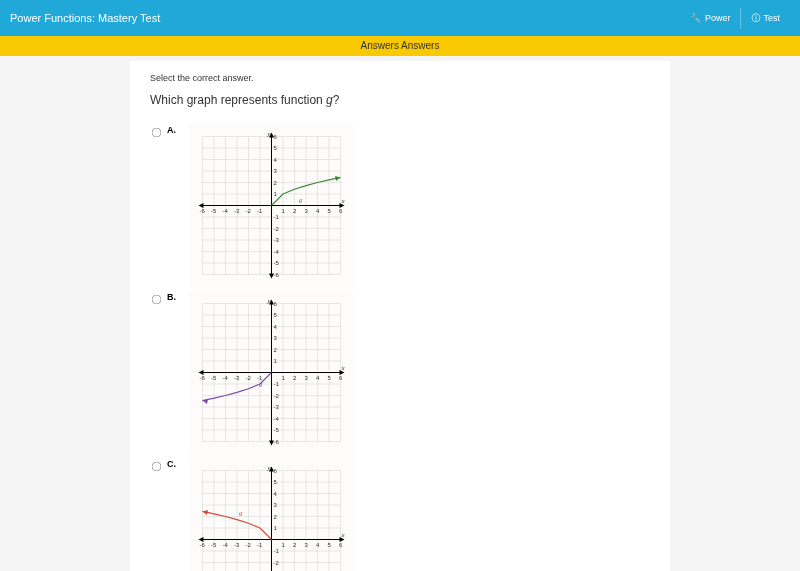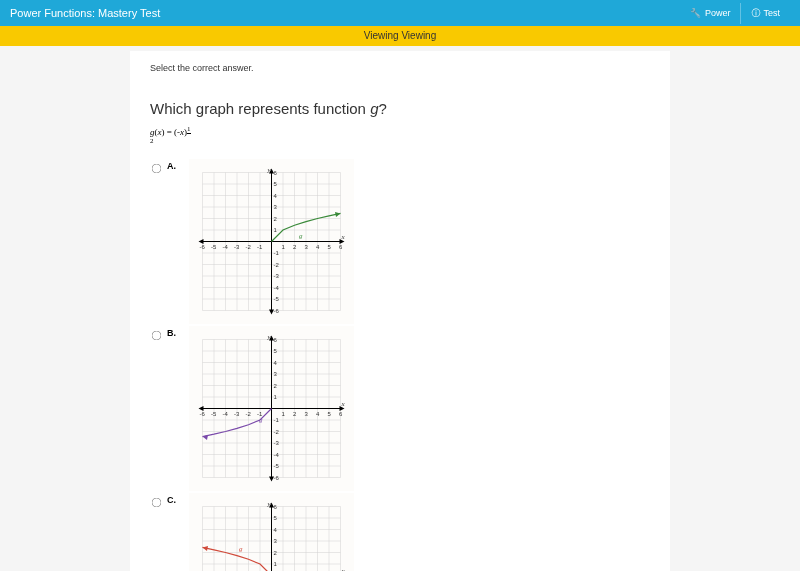--- a/index.html
+++ b/index.html
@@ -5,21 +5,21 @@
     * { box-sizing: border-box; margin: 0; padding: 0; }
     body { font-family: Arial, sans-serif; background: #f5f5f5; font-size: 10px; }
     
     .header {
       background: #1fa8d8;
       color: #fff;
       padding: 4px 10px;
       display: flex;
       justify-content: space-between;
       align-items: center;
-      height: 26px;
+      height: 36px;
     }
     .header-title { font-size: 11px; font-weight: normal; }
     .header-buttons { display: flex; gap: 0; }
     .header-btn {
       background: rgba(255,255,255,0.0);
       border: none;
       border-left: 1px solid rgba(255,255,255,0.3);
       color: #fff;
       padding: 4px 10px;
       font-size: 9px;
@@ -40,22 +40,22 @@
       line-height: 12px;
     }
     
     .content-area {
       max-width: 540px;
       margin: 5px auto;
       background: #fff;
       padding: 12px 20px;
     }
     
-    .instruction { font-size: 9px; color: #333; margin-bottom: 27px; }
-    .question-text { font-size: 15px; color: #333; margin-bottom: 8px; }
+    .instruction { font-size: 9px; color: #333; margin-bottom: 10px; }
+    .question-text { font-size: 12px; color: #333; margin-bottom: 16px; }
     .question-text em { font-style: italic; }
     
     .formula { font-size: 9px; margin-bottom: 10px; font-family: 'Times New Roman', serif; }
     .formula .var { font-style: italic; }
     .formula .exp { font-size: 7px; vertical-align: super; }
     
     .option-row { display: flex; align-items: flex-start; margin-bottom: 2px; }
     .option-radio { margin-top: 3px; margin-right: 4px; transform: scale(0.75); }
     .option-label { font-size: 9px; font-weight: bold; margin-right: 8px; margin-top: 2px; width: 14px;}
     
@@ -92,33 +92,30 @@
       <span>Power</span>
     </button>
     <button class="header-btn">
       <span>ⓘ</span>
       <span>Test</span>
     </button>
   </div>
 </div>
 
 <div class="status-bar">
-  <span>Viewing Viewing</span>
+  <span>Answers Answers</span>
 </div>
 
 <div class="content-area">
   <div class="instruction">Select the correct answer.</div>
 
   <div class="question-text">
     <span>Which graph represents function </span><em>g</em><span>?</span>
   </div>
 
-  <div class="formula">
-    <span class="var">g</span>(<span class="var">x</span>)<span> = </span><span>(-</span><span class="var">x</span><span>)</span><span class="exp"><span style="border-bottom:0.5px solid #000; display:inline-block; line-height:0.8;">1</span><br><span>2</span></span>
-  </div>
 
   <div class="option-row">
     <input type="radio" class="option-radio" style="">
     <div class="option-label">A.</div>
     <div class="graph-container">
       <svg width="165" height="165" viewBox="0 0 165 165">
         <g id="grid-a">
             <line class="grid-line" x1="13.5" y1="13.5" x2="13.5" y2="151.5"></line>
             <line class="grid-line" x1="13.5" y1="151.5" x2="151.5" y2="151.5"></line>
             <line class="grid-line" x1="25" y1="13.5" x2="25" y2="151.5"></line>

